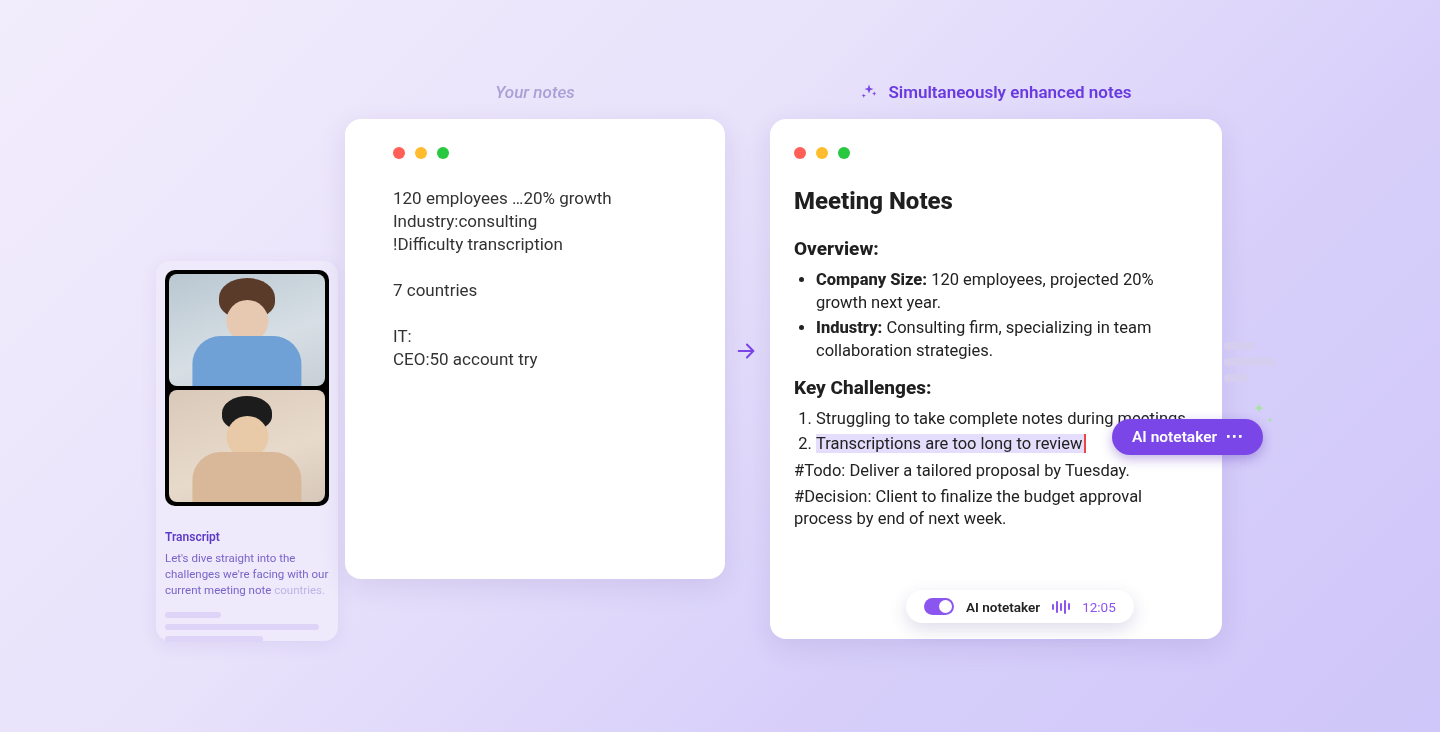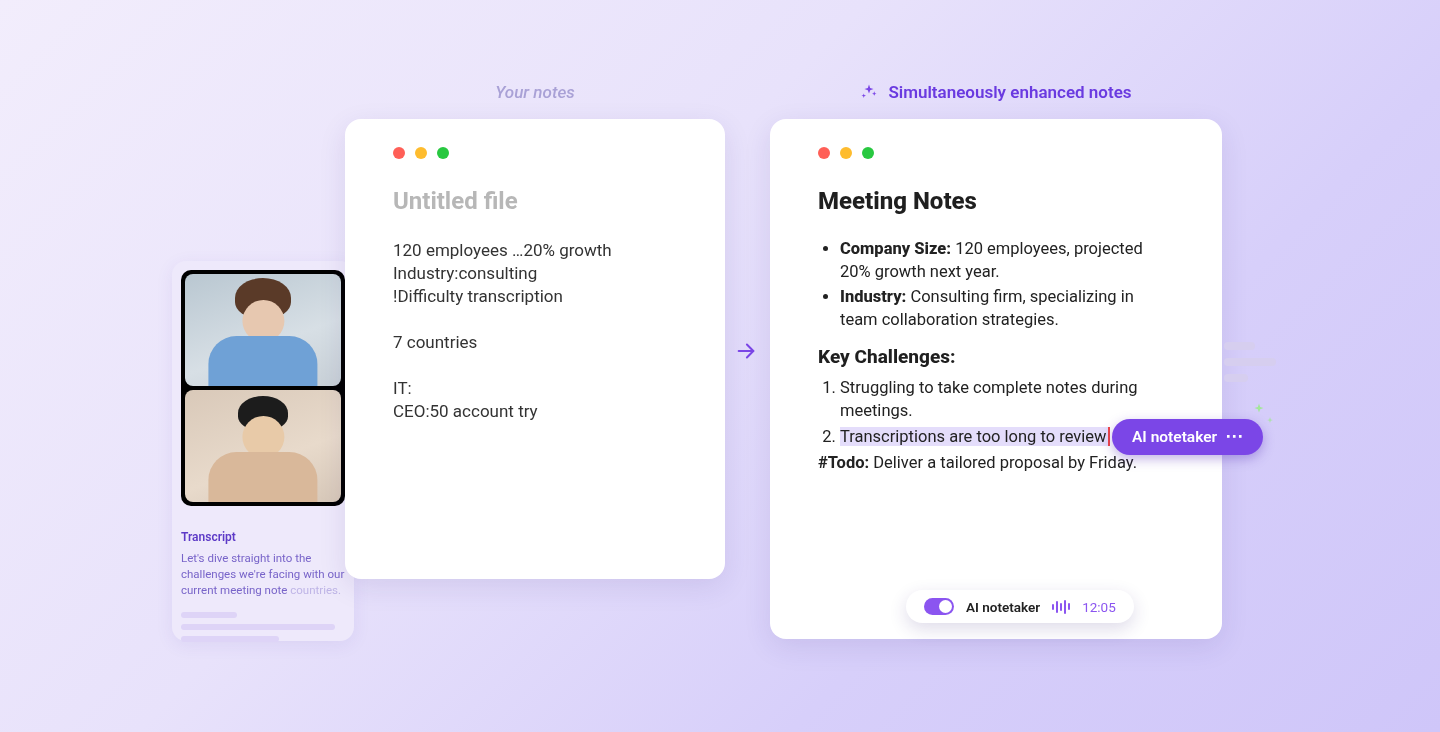--- a/index.html
+++ b/index.html
@@ -21,21 +21,21 @@
   .col-heading.right {
     left: 770px; width: 452px; text-align: center;
     color: #6a3ae0; font-weight: 600;
     display: flex; align-items: center; justify-content: center; gap: 10px;
   }
   .sparkle-icon { width: 18px; height: 18px; color:#7b46e7; }
 
   
   .transcript-card {
     position: absolute;
-    left: 172px; top: 261px;
+    left: 156px; top: 261px;
     width: 182px; height: 380px;
     background: #eee9fb;
     border-radius: 14px;
     box-shadow: 0 4px 18px rgba(80,50,160,0.08);
     padding: 9px;
   }
   .video-stack {
     background: #000; border-radius: 10px; overflow: hidden;
     display:flex; flex-direction:column; gap:4px; padding:4px;
   }
@@ -69,36 +69,36 @@
   .skel div:nth-child(3){width:60%;}
 
   
   .card {
     position: absolute;
     background:#fff;
     border-radius: 16px;
     box-shadow: 0 8px 28px rgba(50,30,120,0.10);
   }
   .left-card  { left: 345px; top: 119px; width: 380px; height: 460px; padding: 28px 48px 30px; }
-  .right-card { left: 770px; top: 119px; width: 452px; height: 520px; padding: 28px 48px 30px; }
+  .right-card { left: 770px; top: 119px; width: 452px; height: 520px; padding: 28px 24px 30px; }
 
   .traffic-lights { display:flex; gap:10px; margin-bottom:28px; }
   .tl{width:12px;height:12px;border-radius:50%;}
   .tl.r{background:#ff5f57;} .tl.y{background:#febc2e;} .tl.g{background:#28c840;}
 
   .left-card h2 { font-size:24px; font-weight:700; color:#b7b7b7; margin-bottom:24px;}
   .left-card .body-text { font-size:17px; color:#333; line-height:1.35; white-space:pre-line;}
 
   .right-card h2 { font-size:24px; font-weight:800; color:#1f1f1f; margin-bottom:22px;}
   .right-card h3 { font-size:19px; font-weight:800; color:#1f1f1f; margin:14px 0 8px;}
   .right-card ul, .right-card ol { padding-left:22px; font-size:16.5px; color:#222; line-height:1.4;}
   .right-card ul li, .right-card ol li { margin-bottom:2px; }
   .right-card .kv strong{font-weight:800;}
   .right-card .step { font-size:16.5px; color:#222; line-height:1.35; margin-top:4px;}
-  .right-card .step strong{font-weight:700;}
+  .right-card .step strong{font-weight:400;}
   .hl { background:#e4ddfb; border-right:2px solid #ef4444; padding-right:2px;}
 
   
   .arrow {
     position:absolute; left:735px; top:340px; color:#7b46e7;
   }
 
   
   .ai-tooltip {
     position:absolute; left:1112px; top:419px;
@@ -179,21 +179,20 @@
       <div></div>
     </div>
 </div>
 
 <div class="card left-card">
   <div class="traffic-lights">
     <span class="tl r"></span>
     <span class="tl y"></span>
     <span class="tl g"></span>
   </div>
-  <h2>Untitled file</h2>
   <div class="body-text">120 employees …20% growth
 Industry:consulting
 !Difficulty transcription
 
 7 countries
 
 IT:
 CEO:50 account try</div>
 </div>
 
@@ -203,32 +202,34 @@
   </svg>
 
 <div class="card right-card">
   <div class="traffic-lights">
     <span class="tl r"></span>
     <span class="tl y"></span>
     <span class="tl g"></span>
   </div>
   <h2>Meeting Notes</h2>
 
+  <h3>Overview:</h3>
   <ul>
     <li class="kv"><strong>Company Size:</strong><span> 120 employees, projected 20% growth next year.</span></li>
     <li class="kv"><strong>Industry:</strong><span> Consulting firm, specializing in team collaboration strategies.</span></li>
   </ul>
 
   <h3>Key Challenges:</h3>
   <ol>
     <li>Struggling to take complete notes during meetings.</li>
     <li><span class="hl">Transcriptions are too long to review</span></li>
   </ol>
 
-  <div class="step"><strong>#Todo:</strong><span> Deliver a tailored proposal by Friday.</span></div>
+  <div class="step"><strong>#Todo:</strong><span> Deliver a tailored proposal by Tuesday.</span></div>
+  <div class="step"><strong>#Decision:</strong><span> Client to finalize the budget approval process by end of next week.</span></div>
 </div>
 
 <div class="lines-deco">
     <div></div>
     <div></div>
     <div></div>
   </div>
 <svg class="sparkle-deco sp1" viewBox="0 0 24 24" fill="currentColor">
     <path d="M12 2l1.6 4.8L18 8l-4.4 1.6L12 14l-1.6-4.4L6 8l4.4-1.2L12 2z"></path>
   </svg>

